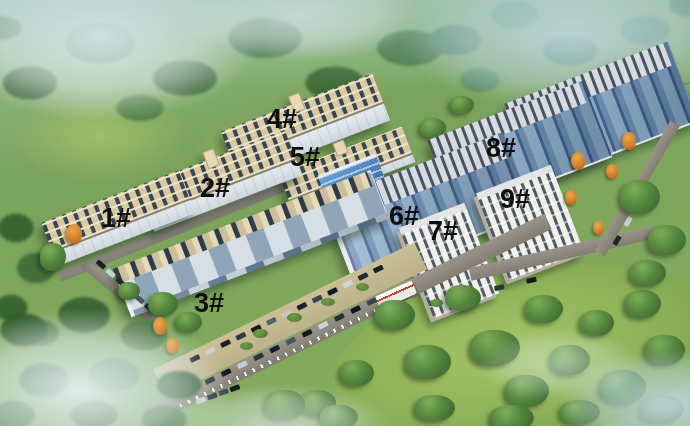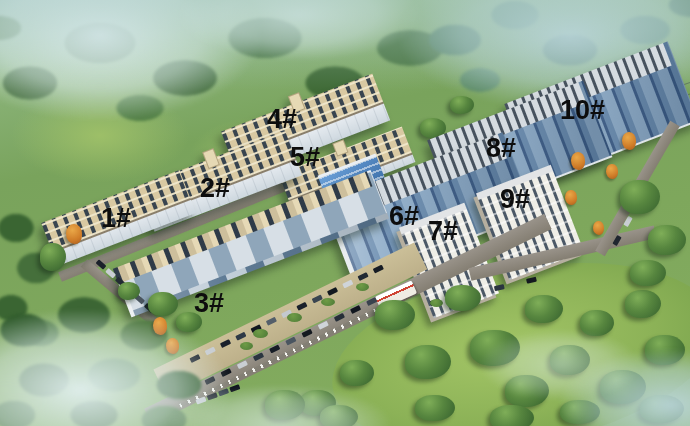--- a/index.html
+++ b/index.html
@@ -235,14 +235,13 @@
 
   <div class="lbl" style="left:101px;top:205px;">1#</div>
   <div class="lbl" style="left:200px;top:175px;">2#</div>
   <div class="lbl" style="left:194px;top:290px;">3#</div>
   <div class="lbl" style="left:267px;top:106px;">4#</div>
   <div class="lbl" style="left:290px;top:144px;">5#</div>
   <div class="lbl" style="left:389px;top:203px;">6#</div>
   <div class="lbl" style="left:428px;top:218px;">7#</div>
   <div class="lbl" style="left:486px;top:135px;">8#</div>
   <div class="lbl" style="left:500px;top:186px;">9#</div>
-  <div class="lbl" style="left:560px;top:97px;">10#</div>
 </div>
 
 </body></html>

